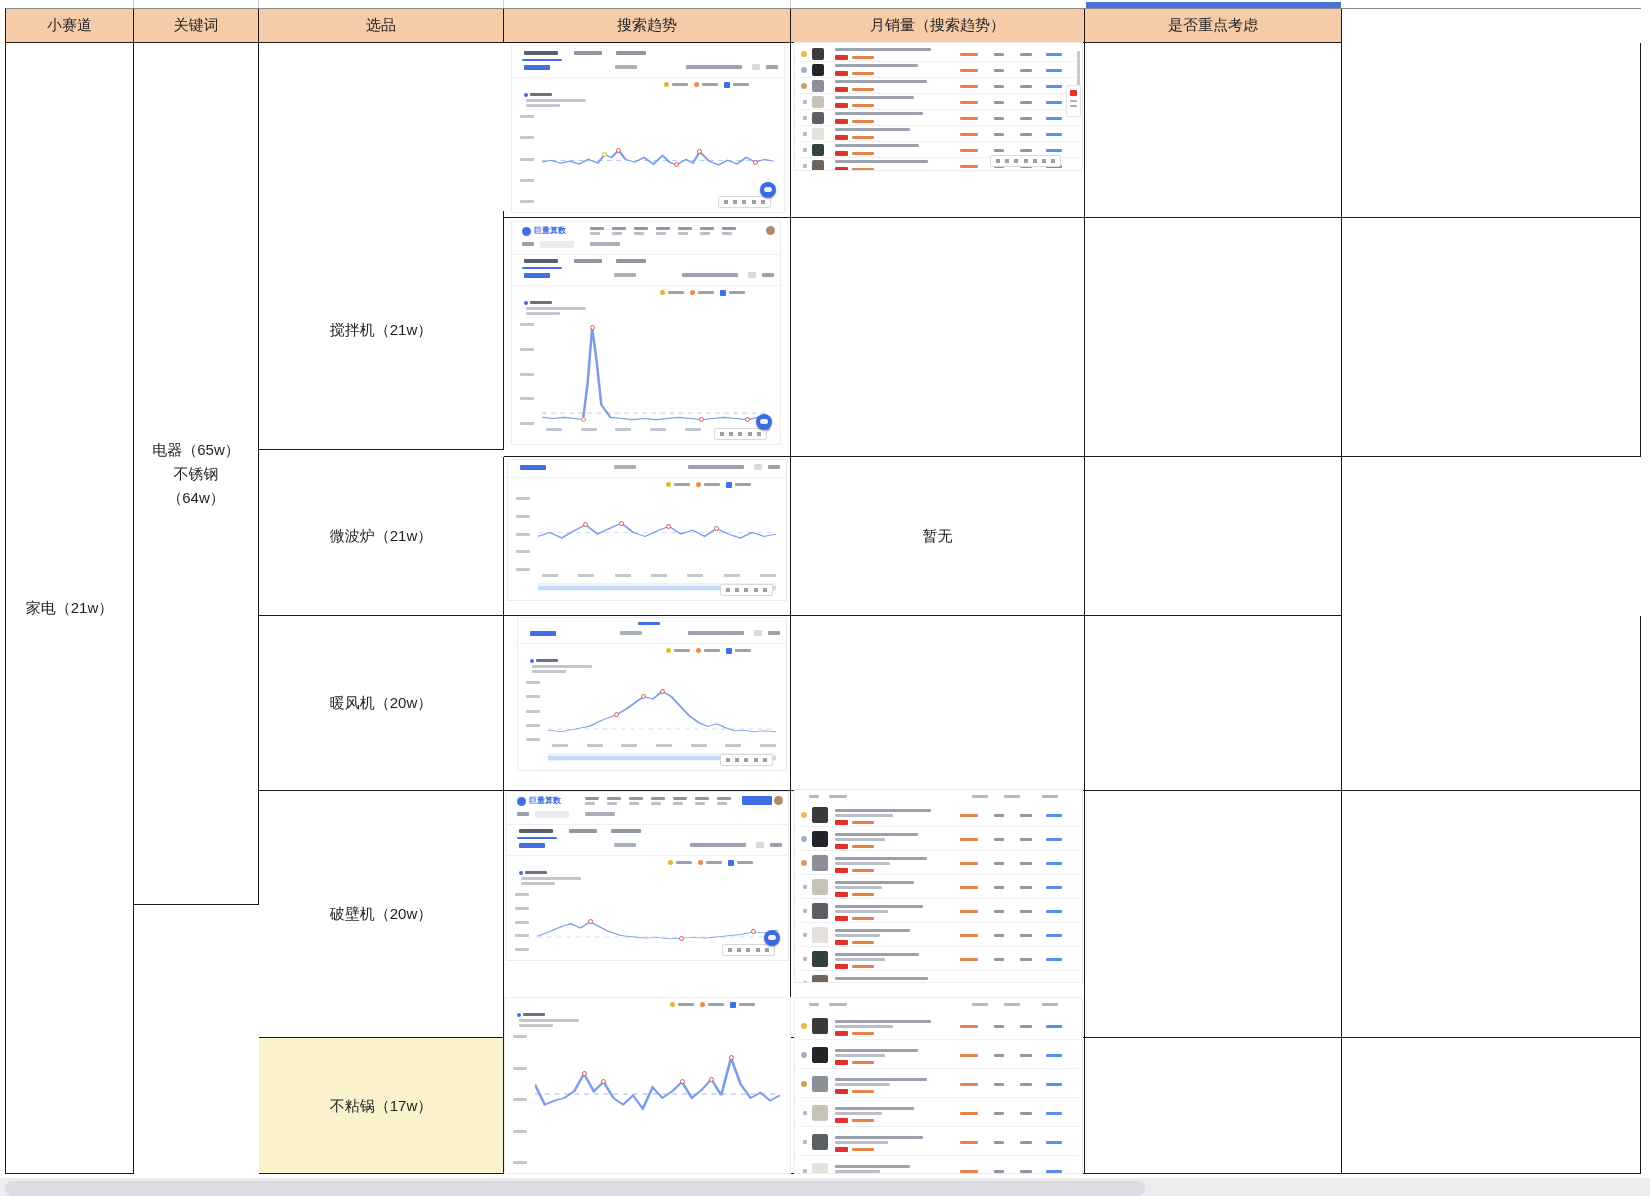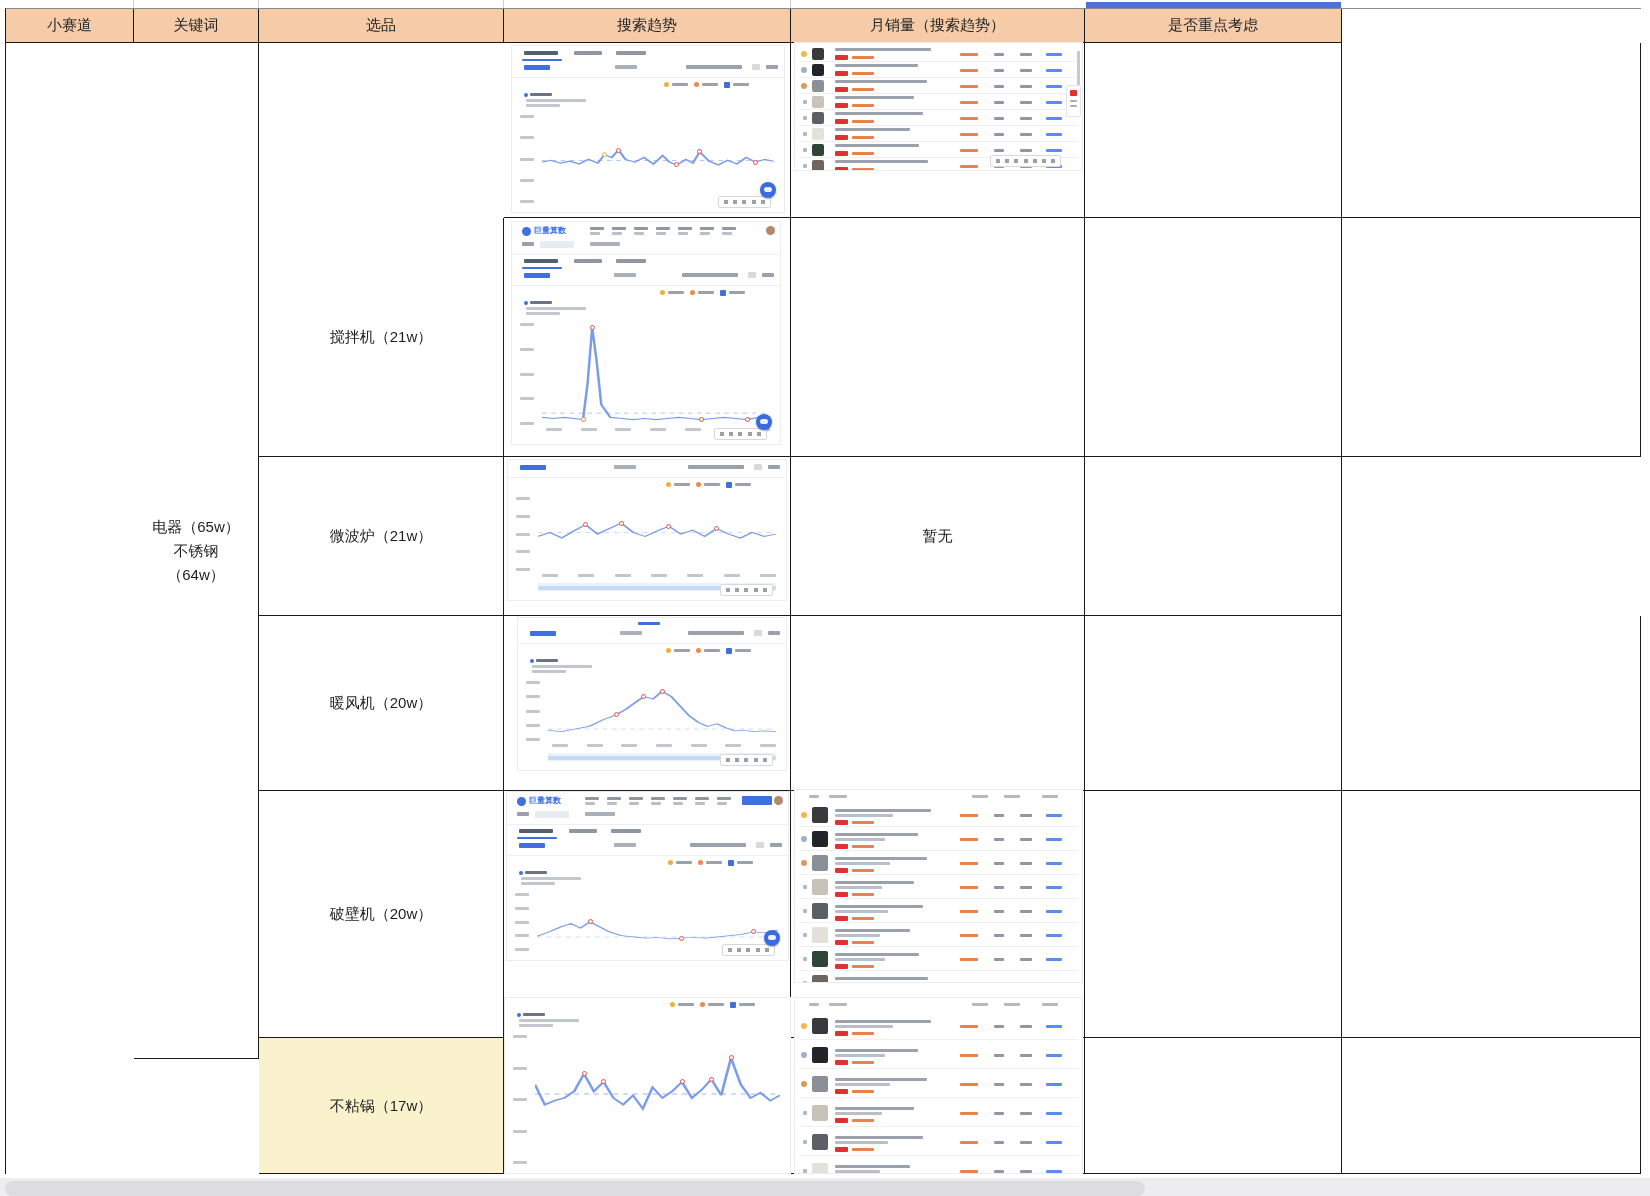--- a/index.html
+++ b/index.html
@@ -62,29 +62,32 @@
     <div class="cell hcell" style="left:498px;top:0;width:287px;height:34px">
         <span>搜索趋势</span>
       </div>
     <div class="cell hcell" style="left:785px;top:0;width:294px;height:34px">
         <span>月销量（搜索趋势）</span>
       </div>
     <div class="cell hcell" style="left:1079px;top:0;width:257px;height:34px">
         <span>是否重点考虑</span>
       </div>
 
-    <div class="cell tcell" style="left:128px;top:34px;width:125px;height:1016px">
+    <div class="cell tcell" style="left:0;top:34px;width:128px;height:1131px">
+      <span>家电（21w）</span>
+    </div>
+    <div class="cell tcell" style="left:128px;top:34px;width:125px;height:862px">
       <span>
         <span>电器（65w）</span><br>
         <span>不锈钢</span><br>
         <span>（64w）</span>
       </span>
     </div>
 
-    <div class="cell tcell" style="left:253px;top:209px;width:245px;height:239px">
+    <div class="cell tcell" style="left:253px;top:202px;width:245px;height:239px">
         <span>搅拌机（21w）</span>
       </div>
     <div class="cell tcell" style="left:253px;top:448px;width:245px;height:159px">
         <span>微波炉（21w）</span>
       </div>
     <div class="cell tcell" style="left:253px;top:607px;width:245px;height:175px">
         <span>暖风机（20w）</span>
       </div>
     <div class="cell tcell" style="left:253px;top:782px;width:245px;height:247px">
         <span>破壁机（20w）</span>

